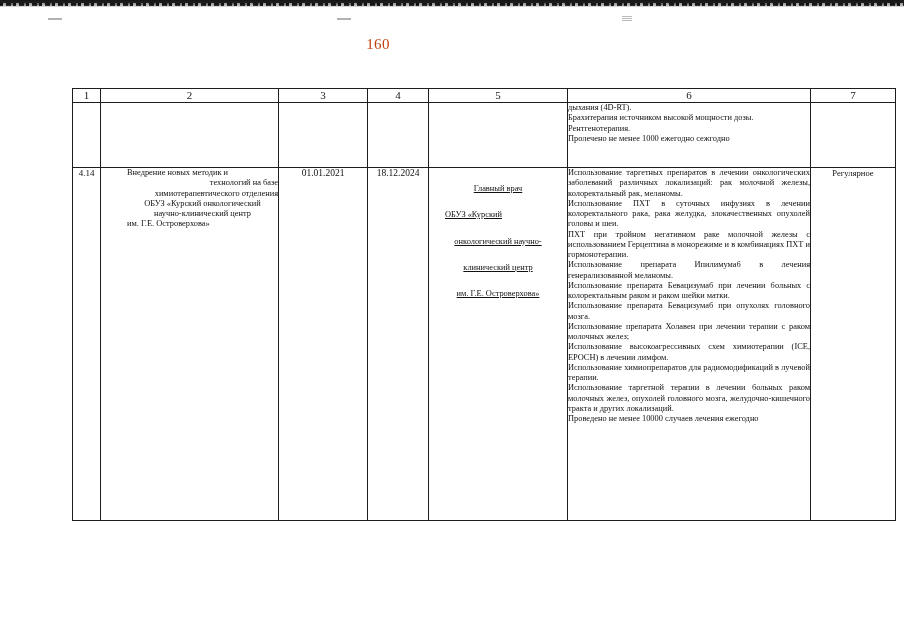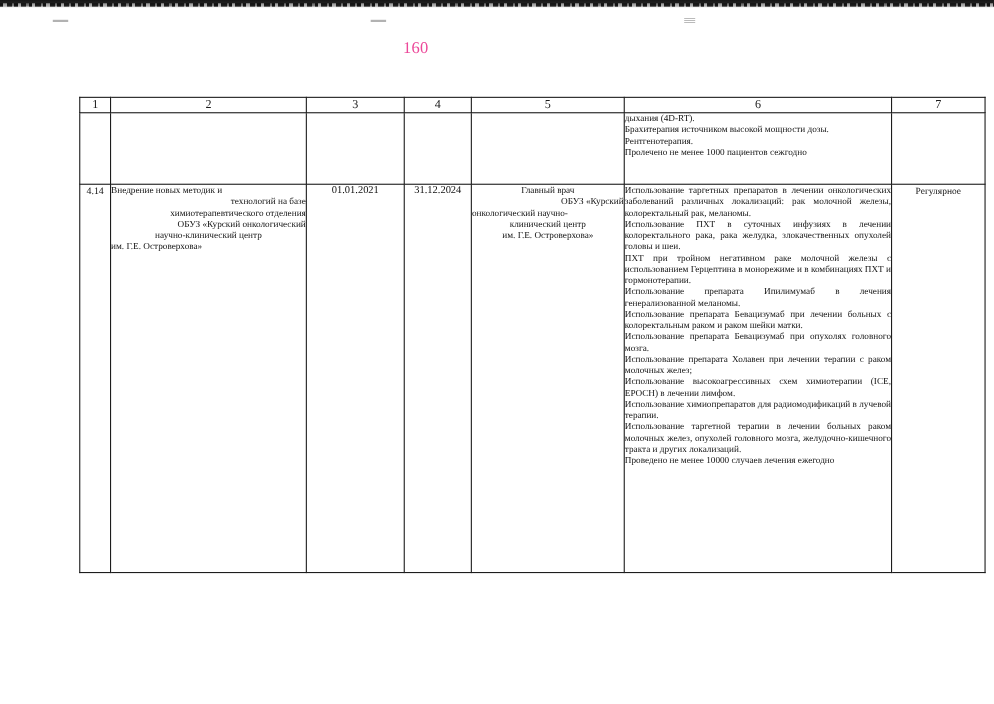--- a/index.html
+++ b/index.html
@@ -53,21 +53,21 @@
 
   
   .page-number {
     position: absolute;
     top: 36px;
     left: 0;
     width: 756px;
     text-align: center;
     font-size: 15px;
     letter-spacing: .3px;
-    color: #ec4899;
+    color: #c2410c;
   }
 
   
   .doc-table {
     position: absolute;
     left: 72px;
     top: 88px;
     width: 823px;
     border-collapse: collapse;
     table-layout: fixed;
@@ -87,24 +87,24 @@
     font-size: 11px;
     height: 13px;
     line-height: 13px;
     font-family: "Liberation Serif", "DejaVu Serif", serif;
     color: #1a1a1a;
   }
   .cell-justify   { text-align: justify; padding: 1px 4px 2px 4px; margin-left: 32px; }
   .cell-justify p { margin: 0; text-align: justify; text-justify: inter-word; }
 
   .col2-text { padding: 2px 4px 2px 6px; text-align: left; }
-  .col2-text p { margin: 0; }
+  .col2-text p { margin: 0; padding-left: 26px; }
 
   .col5-text { text-align: center; padding: 3px 5px; }
-  .col5-text p { margin: 0; }
+  .col5-text p { margin: 16px; text-decoration: underline; }
 
   .col1-num { text-align: center; font-size: 9px; padding-top: 3px; margin-top: 16px; }
 
   .col3-date, .col4-date { text-align: center; font-size: 9.5px; padding-top: 3px; margin-left: 29px; }
 
   .col7-text { text-align: center; font-size: 8.6px; padding-top: 3px; }
 
   
   .cont-row td { height: 64px; }
   .cont-row .col6 { vertical-align: top; }
@@ -152,41 +152,41 @@
   <tr class="cont-row">
     <td class="col1-num"></td>
     <td class="col2-text"></td>
     <td class="col3-date"></td>
     <td class="col4-date"></td>
     <td class="col5-text"></td>
     <td class="col6 cell-justify">
           <p>дыхания (4D-RT).</p>
           <p>Брахитерапия источником высокой мощности дозы.</p>
           <p>Рентгенотерапия.</p>
-          <p>Пролечено не менее 1000 пациентов сежгодно</p>
+          <p>Пролечено не менее 1000 ежегодно сежгодно</p>
         </td>
     <td class="col7-text"></td>
   </tr>
 
   <tr class="main-row">
     <td class="col1-num">4.14</td>
     <td class="col2-text">
           <p style="text-align: left;">Внедрение новых методик и</p>
           <p style="text-align: right;">технологий на базе</p>
           <p style="text-align: right;">химиотерапевтического отделения</p>
-          <p style="text-align: right;">ОБУЗ «Курский онкологический</p>
+          <p style="text-align: center;">ОБУЗ «Курский онкологический</p>
           <p style="text-align: center;">научно-клинический центр</p>
           <p style="text-align: left;">им. Г.Е. Островерхова»</p>
         </td>
     <td class="col3-date">01.01.2021</td>
-    <td class="col4-date">31.12.2024</td>
+    <td class="col4-date">18.12.2024</td>
     <td class="col5-text">
           <p style="text-align: center;">Главный врач</p>
-          <p style="text-align: right;">ОБУЗ «Курский</p>
-          <p style="text-align: left;">онкологический научно-</p>
+          <p style="text-align: left;">ОБУЗ «Курский</p>
+          <p style="text-align: center;">онкологический научно-</p>
           <p style="">клинический центр</p>
           <p style="text-align: center;">им. Г.Е. Островерхова»</p>
         </td>
     <td class="col6 cell-justify">
           <p>Использование таргетных препаратов в лечении онкологических заболеваний различных локализаций: рак молочной железы, колоректальный рак, меланомы.</p>
           <p>Использование ПХТ в суточных инфузиях в лечении колоректального рака, рака желудка, злокачественных опухолей головы и шеи.</p>
           <p>ПХТ при тройном негативном раке молочной железы с использованием Герцептина в монорежиме и в комбинациях ПХТ и гормонотерапии.</p>
           <p>Использование препарата Ипилимумаб в лечения генерализованной меланомы.</p>
           <p>Использование препарата Бевацизумаб при лечении больных с колоректальным раком и раком шейки матки.</p>
           <p>Использование препарата Бевацизумаб при опухолях головного мозга.</p>

